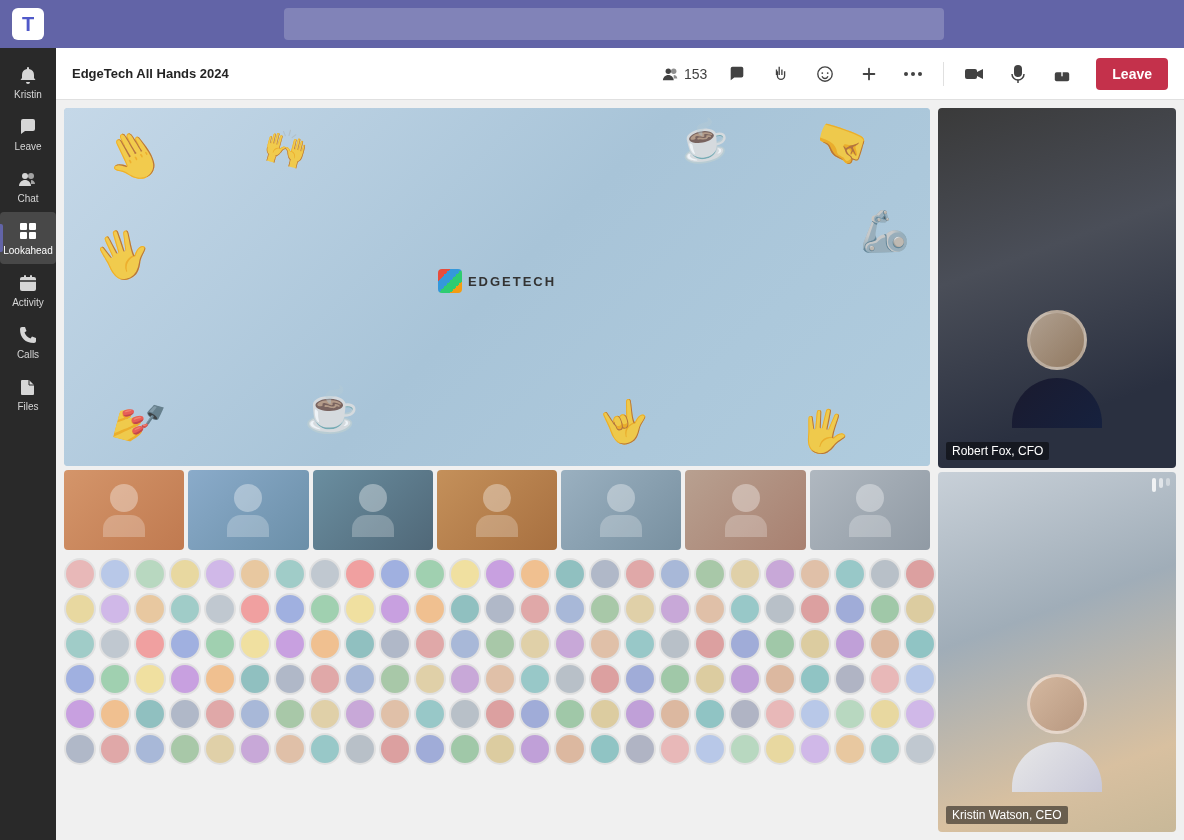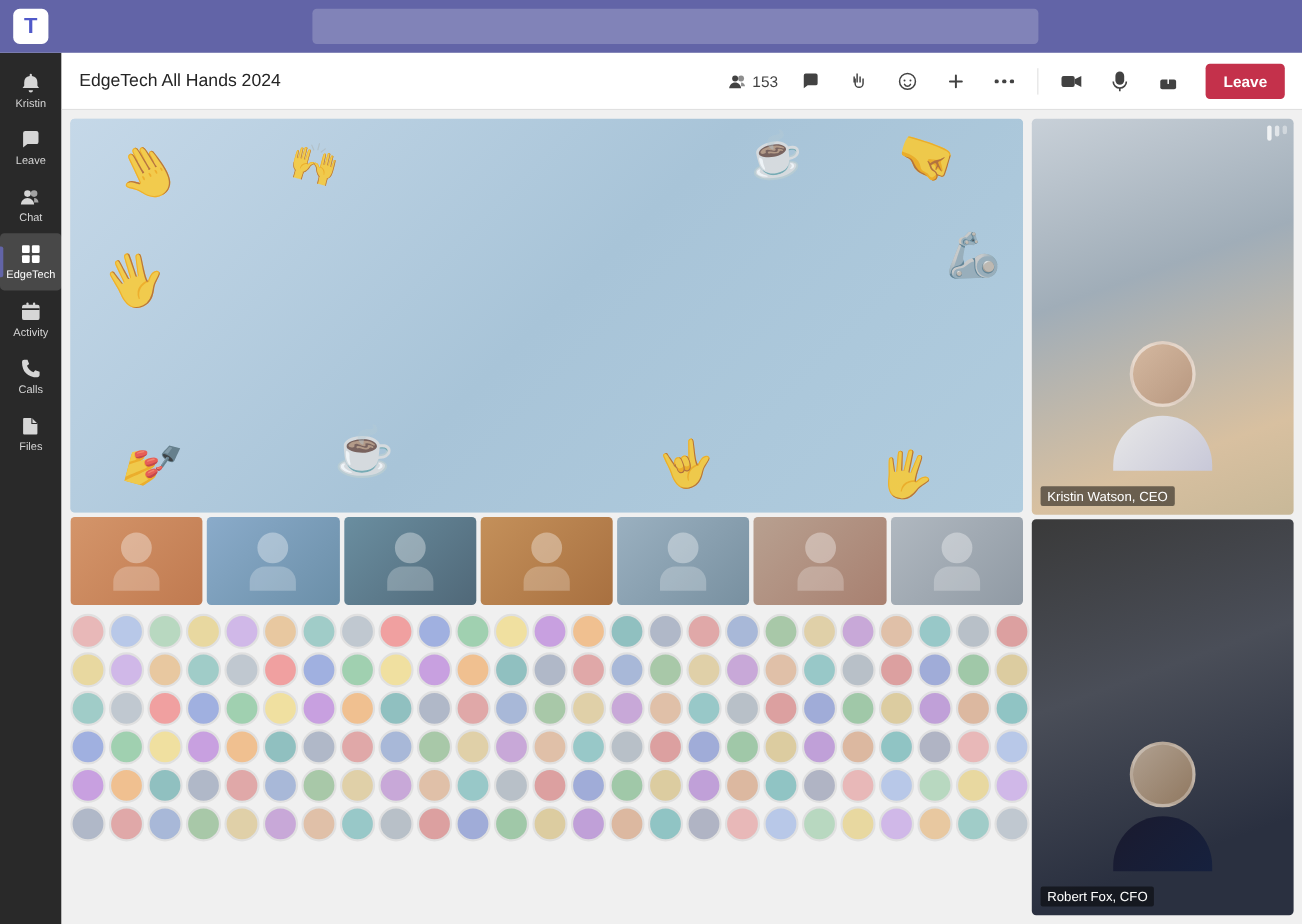--- a/index.html
+++ b/index.html
@@ -102,22 +102,22 @@
     .meeting-header {
       display: flex;
       align-items: center;
       padding: 0 16px;
       height: 52px;
       border-bottom: 1px solid #e0e0e0;
       background: white;
       flex-shrink: 0;
     }
     .meeting-title {
-      font-size: 16px;
-      font-weight: 400;
+      font-size: 13px;
+      font-weight: 700;
       color: #242424;
       flex: 1;
     }
     .meeting-controls {
       display: flex;
       align-items: center;
       gap: 8px;
     }
     .meeting-control-btn {
       display: flex;
@@ -352,21 +352,21 @@
     </div>
     <div class="sidebar-item active">
       <span class="sidebar-icon">
         <svg width="20" height="20" viewBox="0 0 20 20" fill="none">
           <rect x="2" y="2" width="7" height="7" rx="1" fill="white"></rect>
           <rect x="11" y="2" width="7" height="7" rx="1" fill="white"></rect>
           <rect x="2" y="11" width="7" height="7" rx="1" fill="white"></rect>
           <rect x="11" y="11" width="7" height="7" rx="1" fill="white"></rect>
         </svg>
       </span>
-      <span class="sidebar-label">EdgeTech</span>
+      <span class="sidebar-label">Lookahead</span>
     </div>
     <div class="sidebar-item">
       <span class="sidebar-icon">
         <svg width="20" height="20" viewBox="0 0 20 20" fill="none">
           <rect x="2" y="4" width="16" height="14" rx="2" fill="#d6d6d6"></rect>
           <path d="M2 8h16" stroke="#292929" stroke-width="1.5"></path>
           <rect x="6" y="2" width="2" height="4" rx="1" fill="#d6d6d6"></rect>
           <rect x="12" y="2" width="2" height="4" rx="1" fill="#d6d6d6"></rect>
         </svg>
       </span>
@@ -482,20 +482,24 @@
           <div style="position:absolute;top:10px;right:200px;opacity:0.8;font-size:40px;transform:rotate(-10deg);">☕</div>
           <div style="position:absolute;top:10px;right:60px;opacity:0.8;font-size:44px;transform:rotate(20deg);">🤜</div>
           <div style="position:absolute;bottom:20px;left:50px;opacity:0.8;font-size:40px;transform:rotate(15deg);">💅</div>
           <div style="position:absolute;bottom:30px;left:240px;opacity:0.8;font-size:44px;">☕</div>
           <div style="position:absolute;bottom:20px;right:280px;opacity:0.8;font-size:40px;transform:rotate(-15deg);">🤟</div>
           <div style="position:absolute;bottom:10px;right:80px;opacity:0.8;font-size:42px;transform:rotate(10deg);">🖐</div>
           <div style="position:absolute;top:120px;left:30px;opacity:0.8;font-size:46px;transform:rotate(-20deg);">🖐</div>
           <div style="position:absolute;top:100px;right:20px;opacity:0.7;font-size:40px;">🦾</div>
 
           <div class="slide-content">
+            <div class="edgetech-logo">
+              <div style="width:24px;height:24px;background:linear-gradient(135deg,#e74c3c 25%,#3498db 25% 50%,#2ecc71 50% 75%,#f39c12 75%);border-radius:4px;"></div>
+              <span class="edgetech-text">EDGETECH</span>
+            </div>
           </div>
         </div>
 
         <div class="participants-strip">
           <div class="participant-video vid-bg-1">
             <div style="display:flex;flex-direction:column;align-items:center;justify-content:center;height:100%;opacity:0.7;">
               <div style="width:28px;height:28px;border-radius:50%;background:rgba(255,255,255,0.5);margin-bottom:3px;"></div>
               <div style="width:42px;height:22px;border-radius:14px 14px 0 0;background:rgba(255,255,255,0.35);"></div>
             </div>
           </div>
@@ -698,40 +702,40 @@
               <div class="avatar-circle" style="background: rgb(232, 216, 160);"></div>
               <div class="avatar-circle" style="background: rgb(208, 184, 232);"></div>
               <div class="avatar-circle" style="background: rgb(232, 200, 160);"></div>
               <div class="avatar-circle" style="background: rgb(160, 204, 200);"></div>
               <div class="avatar-circle" style="background: rgb(192, 200, 208);"></div>
             </div>
           </div>
       </div>
 
       <div class="speaker-panel">
+        <div class="speaker-video speaker-bg-2">
+
+          <div style="width:100%;height:100%;display:flex;flex-direction:column;align-items:center;justify-content:flex-end;padding-bottom:40px;">
+            <div style="width:60px;height:60px;border-radius:50%;background:linear-gradient(135deg,#b0a090,#907860);margin-bottom:8px;border:3px solid rgba(255,255,255,0.3);"></div>
+            <div style="width:90px;height:50px;border-radius:45px 45px 0 0;background:linear-gradient(135deg,#1a1a2e,#16213e);"></div>
+          </div>
+          <div class="speaker-name">Robert Fox, CFO</div>
+        </div>
         <div class="speaker-video speaker-bg-1">
 
           <div style="width:100%;height:100%;display:flex;flex-direction:column;align-items:center;justify-content:flex-end;padding-bottom:40px;">
             <div style="width:60px;height:60px;border-radius:50%;background:linear-gradient(135deg,#d4b8a0,#b89880);margin-bottom:8px;border:3px solid rgba(255,255,255,0.5);"></div>
             <div style="width:90px;height:50px;border-radius:45px 45px 0 0;background:linear-gradient(135deg,#e8e8e8,#c8c8d8);"></div>
           </div>
           <div class="speaker-name">Kristin Watson, CEO</div>
 
           <div style="position:absolute;top:6px;right:6px;display:flex;gap:3px;">
             <div style="width:4px;height:14px;background:rgba(255,255,255,0.8);border-radius:2px;"></div>
             <div style="width:4px;height:10px;background:rgba(255,255,255,0.6);border-radius:2px;"></div>
             <div style="width:4px;height:8px;background:rgba(255,255,255,0.4);border-radius:2px;"></div>
           </div>
         </div>
-        <div class="speaker-video speaker-bg-2">
-
-          <div style="width:100%;height:100%;display:flex;flex-direction:column;align-items:center;justify-content:flex-end;padding-bottom:40px;">
-            <div style="width:60px;height:60px;border-radius:50%;background:linear-gradient(135deg,#b0a090,#907860);margin-bottom:8px;border:3px solid rgba(255,255,255,0.3);"></div>
-            <div style="width:90px;height:50px;border-radius:45px 45px 0 0;background:linear-gradient(135deg,#1a1a2e,#16213e);"></div>
-          </div>
-          <div class="speaker-name">Robert Fox, CFO</div>
-        </div>
       </div>
 
     </div>
   </div>
 
 </div>
 
 </body></html>

